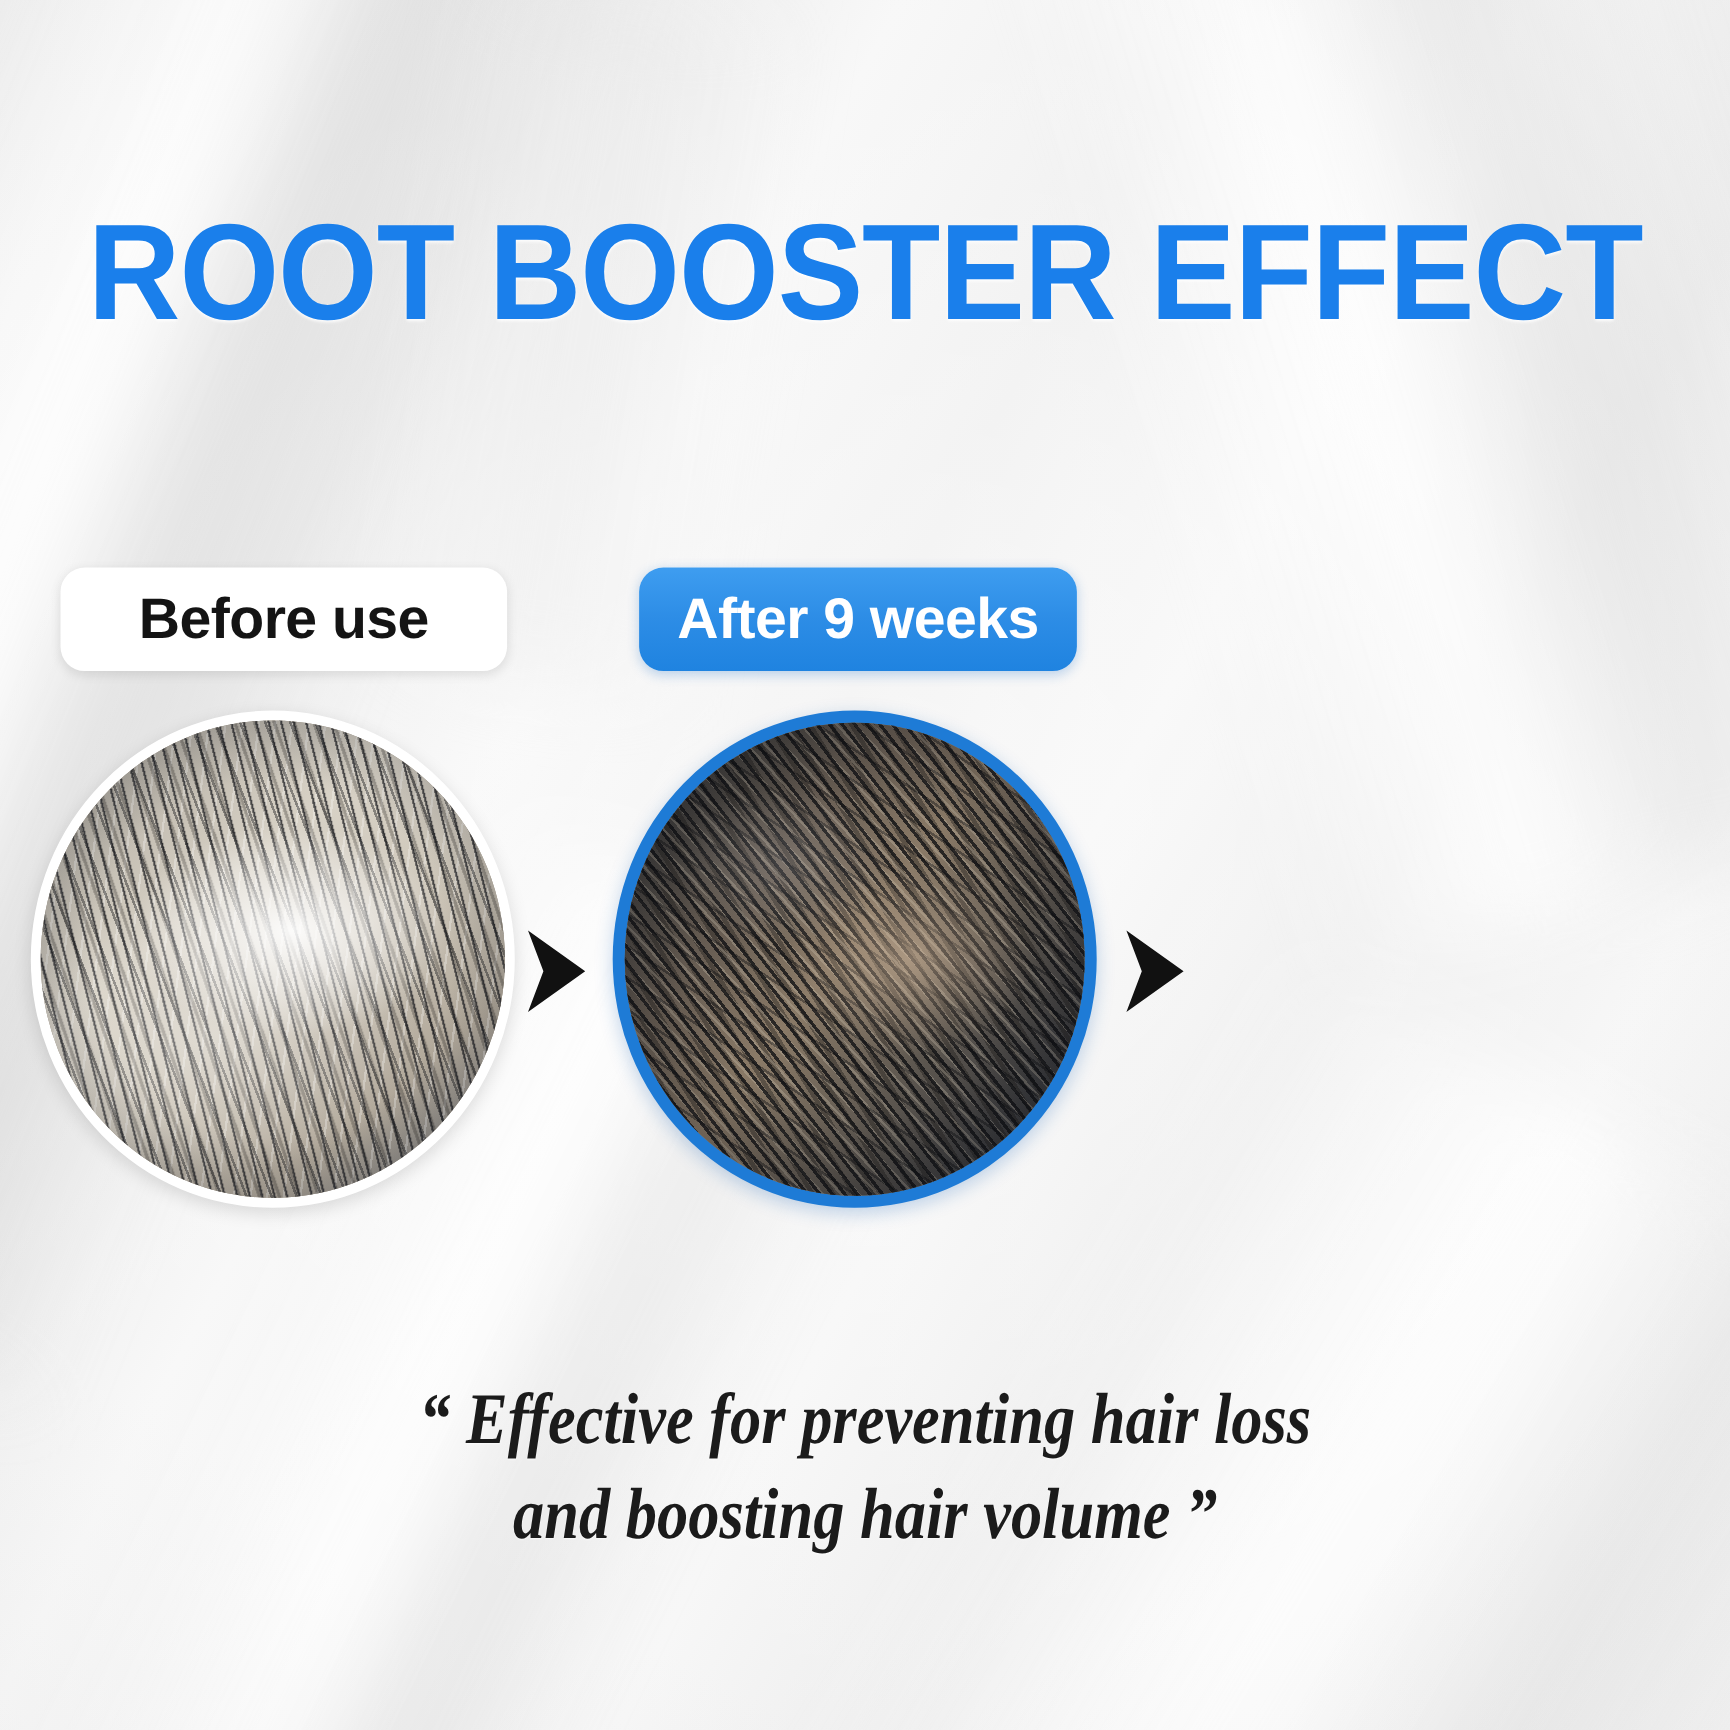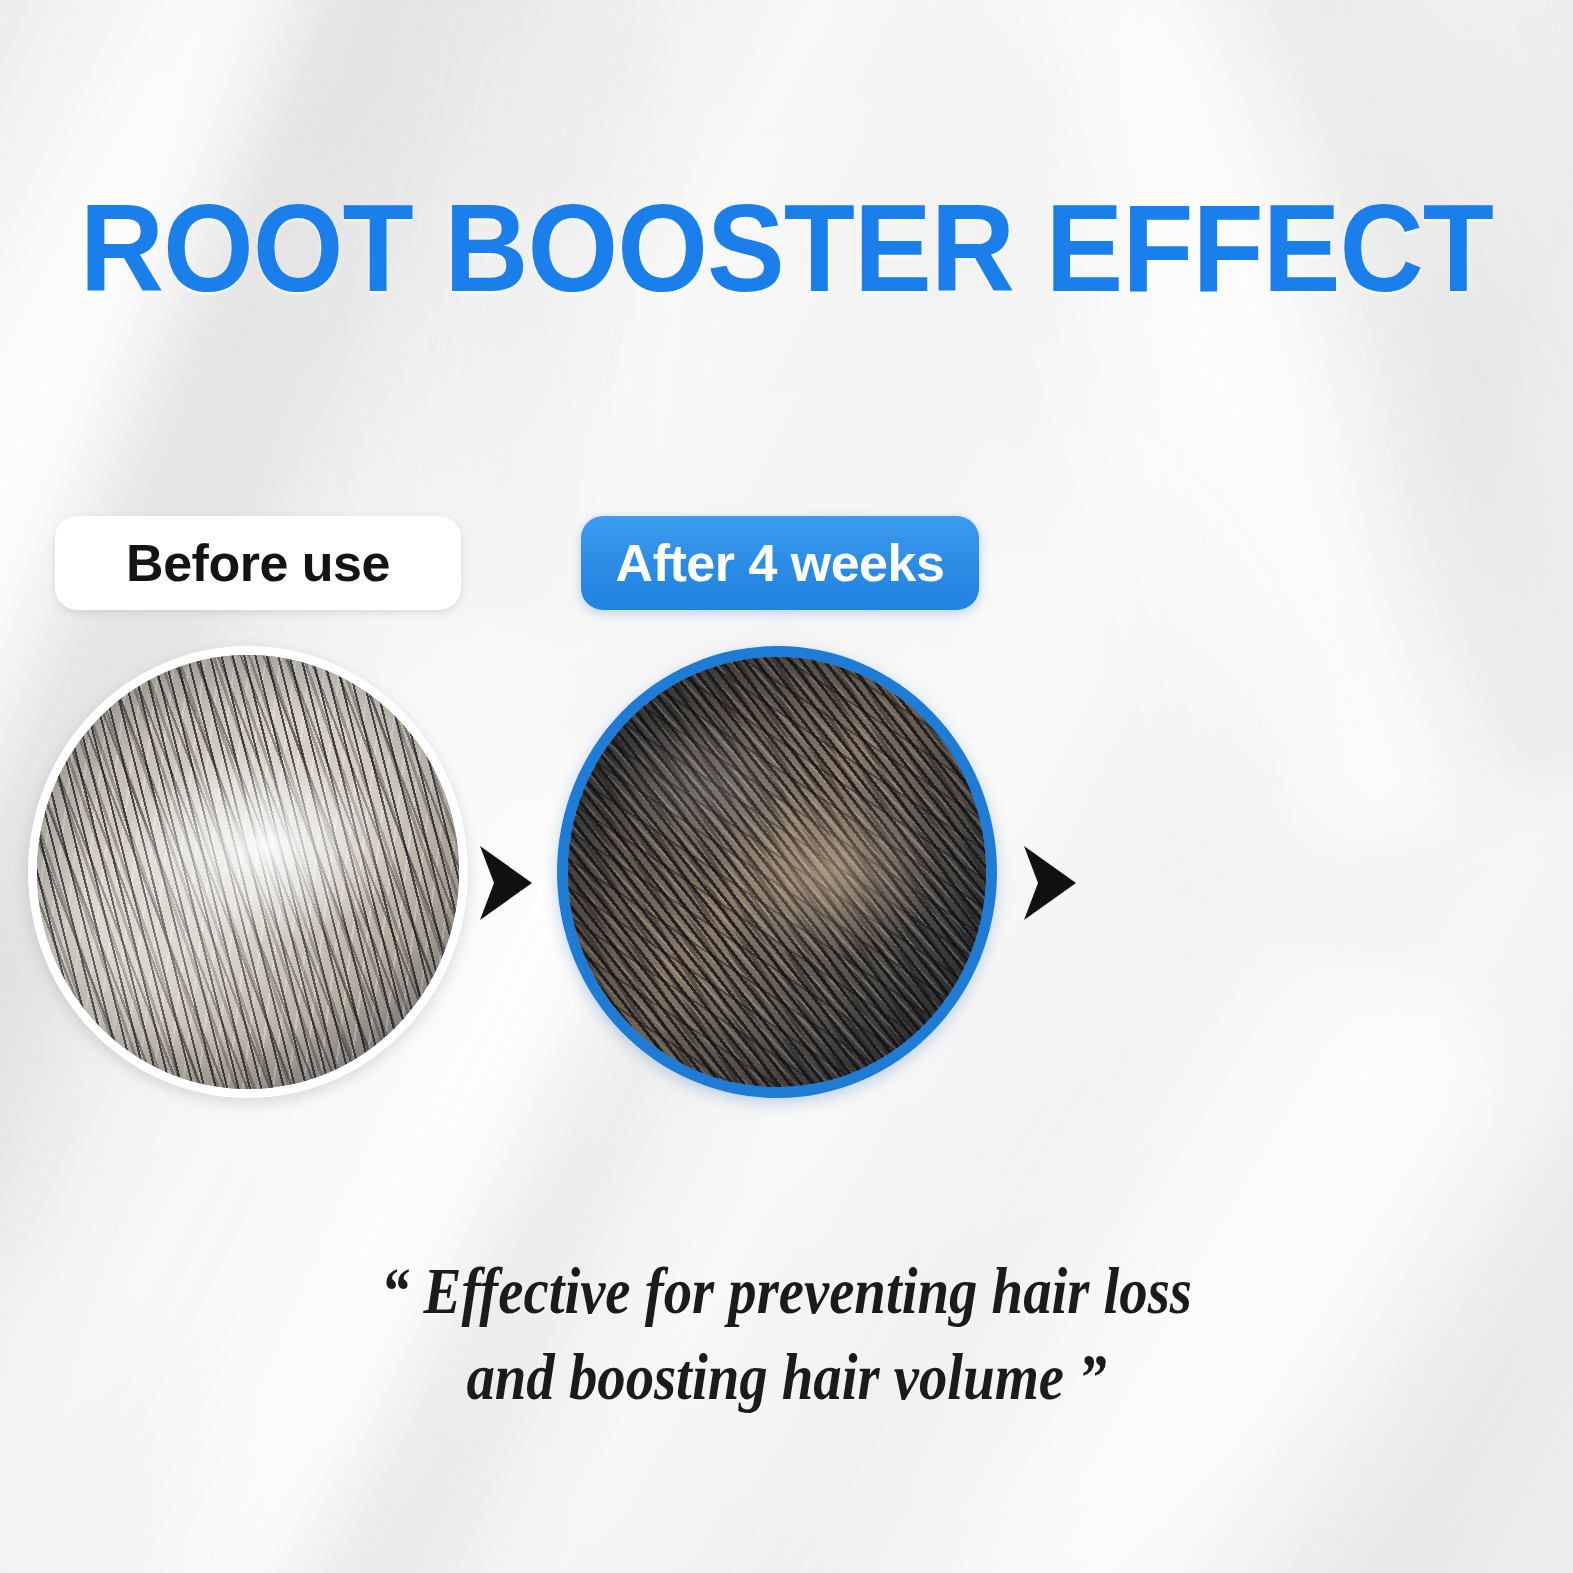--- a/index.html
+++ b/index.html
@@ -380,21 +380,21 @@
         <div class="circle rimmed-light">
           <div class="scalp scalp-before"></div>
           <div class="strands strands-before"></div>
           <div class="strands strands-before-2"></div>
           <div class="sheen sheen-before"></div>
         </div>
       </div>
     </div>
 
     <div class="panel panel-1">
-      <div class="pill pill-1">After 4 weeks</div>
+      <div class="pill pill-1">After 9 weeks</div>
       <div class="circle-wrap">
         <div class="circle rim-blue-bright">
           <div class="scalp scalp-after4"></div>
           <div class="strands strands-after4"></div>
           <div class="strands strands-after4-2"></div>
           <div class="sheen sheen-after4"></div>
         </div>
       </div>
     </div>
 

